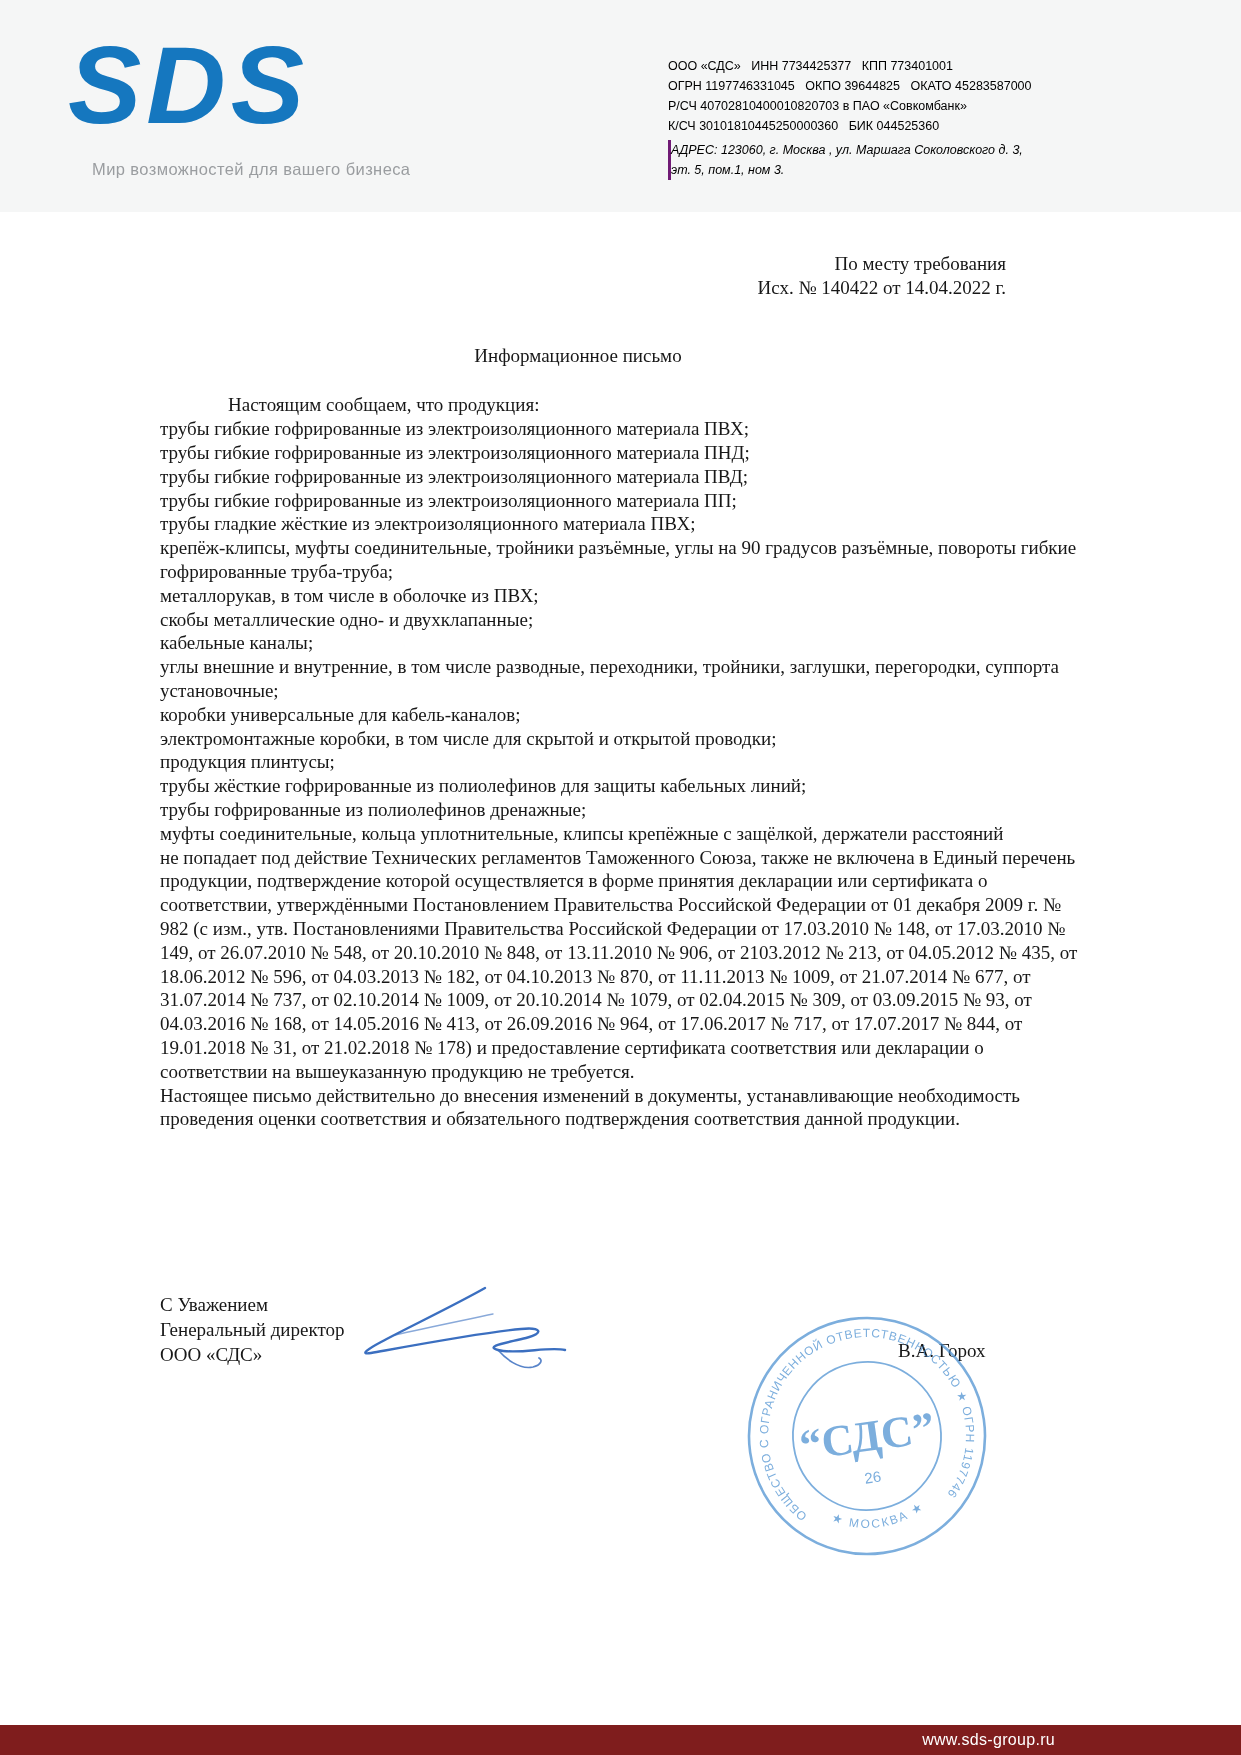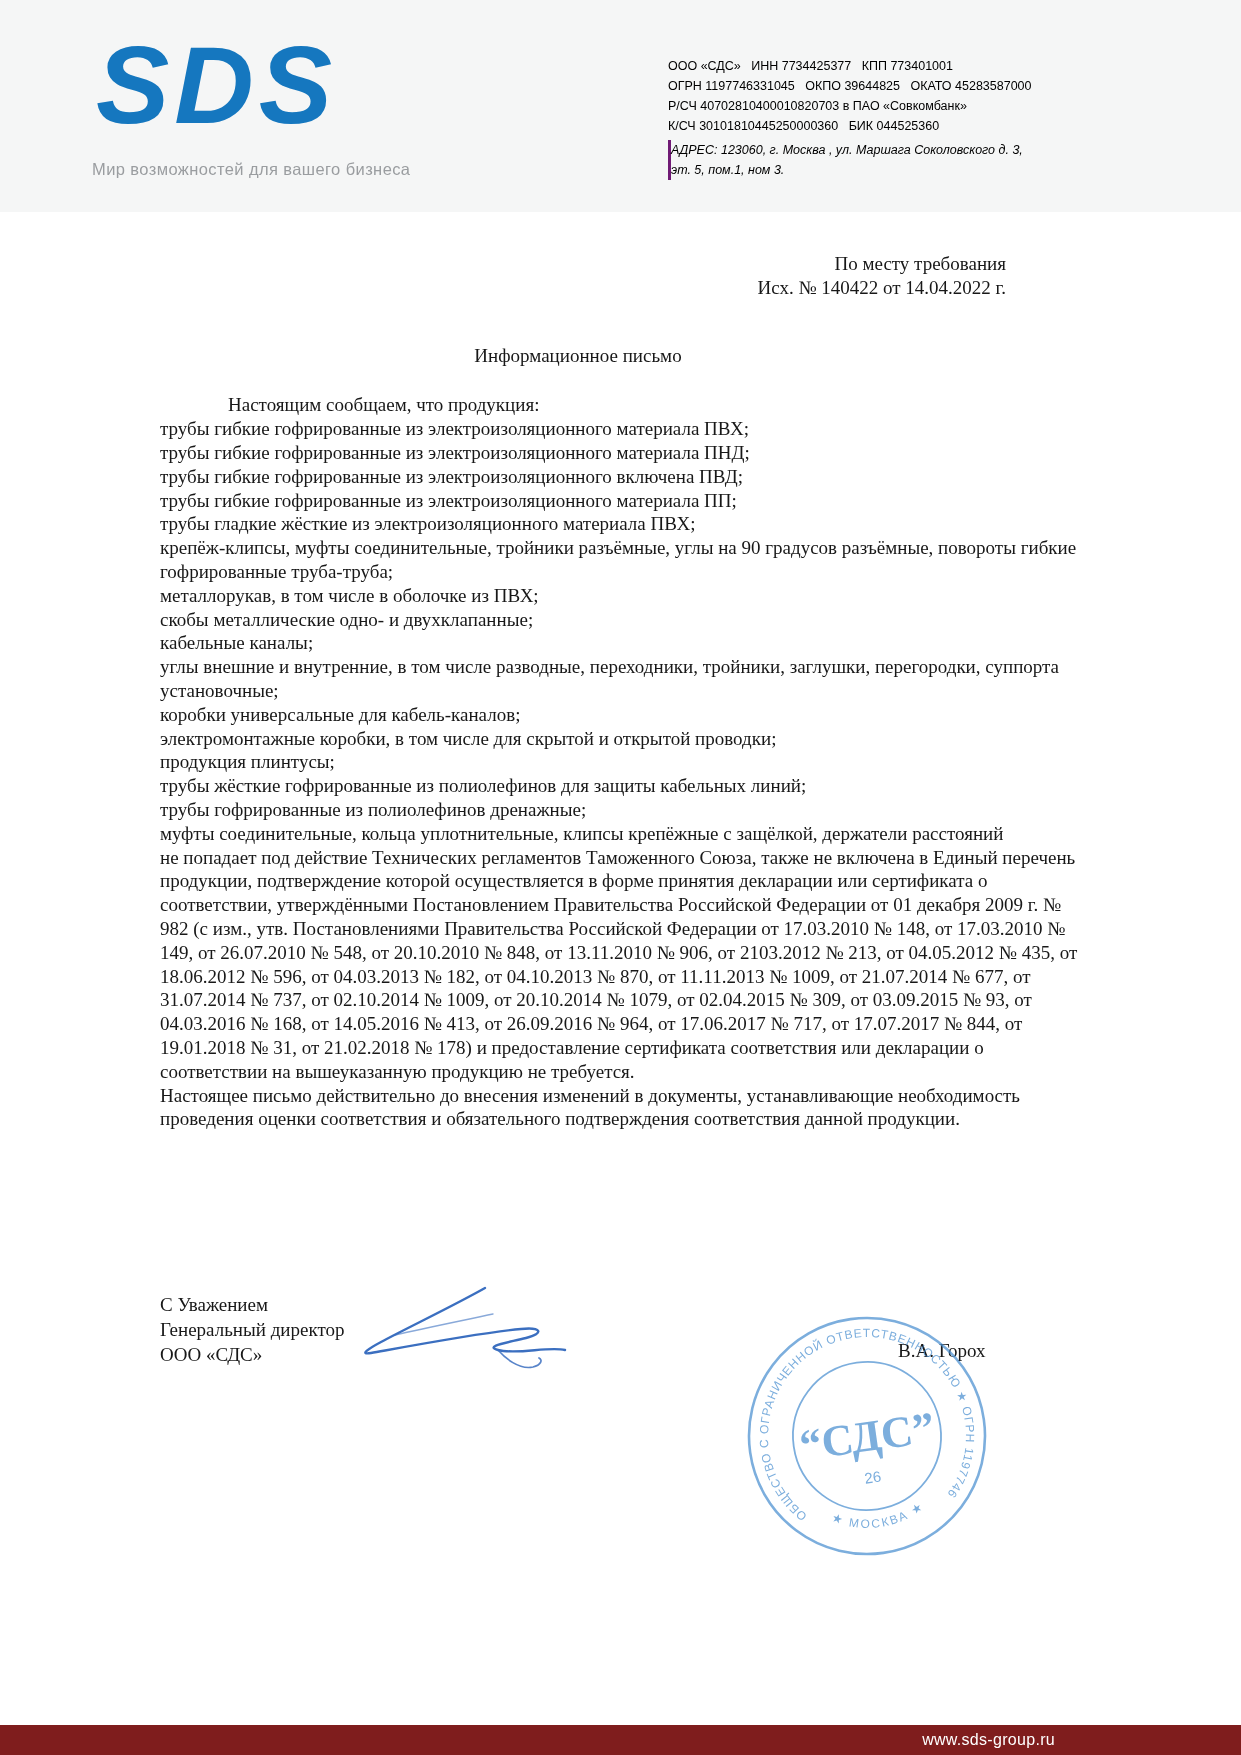--- a/index.html
+++ b/index.html
@@ -9,21 +9,21 @@
     background:#ffffff; overflow:hidden;
     font-family:"Liberation Serif", serif; color:#181818;
   }
 
   
   .letterhead {
     position:absolute; top:0; left:0; width:1241px; height:212px;
     background:#f5f6f6;
   }
   .logo {
-    position:absolute; left:96px; top:30px;
+    position:absolute; left:68px; top:30px;
     font-family:"Liberation Sans", sans-serif;
     font-weight:bold; font-style:italic;
     font-size:110px; line-height:1; letter-spacing:5px;
     color:#1577bf;
   }
   .tagline {
     position:absolute; left:92px; top:160px;
     font-family:"Liberation Sans", sans-serif;
     font-size:16.5px; color:#9a9da0; letter-spacing:0.4px;
   }
@@ -105,21 +105,21 @@
       <p>Исх. № 140422 от 14.04.2022 г.</p>
     </div>
 
     <p class="title">Информационное письмо</p>
 
     <p class="intro">Настоящим сообщаем, что продукция:</p>
 
     <div class="products">
         <p>трубы гибкие гофрированные из электроизоляционного материала ПВХ;</p>
         <p>трубы гибкие гофрированные из электроизоляционного материала ПНД;</p>
-        <p>трубы гибкие гофрированные из электроизоляционного включена ПВД;</p>
+        <p>трубы гибкие гофрированные из электроизоляционного материала ПВД;</p>
         <p>трубы гибкие гофрированные из электроизоляционного материала ПП;</p>
         <p>трубы гладкие жёсткие из электроизоляционного материала ПВХ;</p>
         <p>крепёж-клипсы, муфты соединительные, тройники разъёмные, углы на 90 градусов разъёмные, повороты гибкие гофрированные труба-труба;</p>
         <p>металлорукав, в том числе в оболочке из ПВХ;</p>
         <p>скобы металлические одно- и двухклапанные;</p>
         <p>кабельные каналы;</p>
         <p>углы внешние и внутренние, в том числе разводные, переходники, тройники, заглушки, перегородки, суппорта установочные;</p>
         <p>коробки универсальные для кабель-каналов;</p>
         <p>электромонтажные коробки, в том числе для скрытой и открытой проводки;</p>
         <p>продукция плинтусы;</p>

